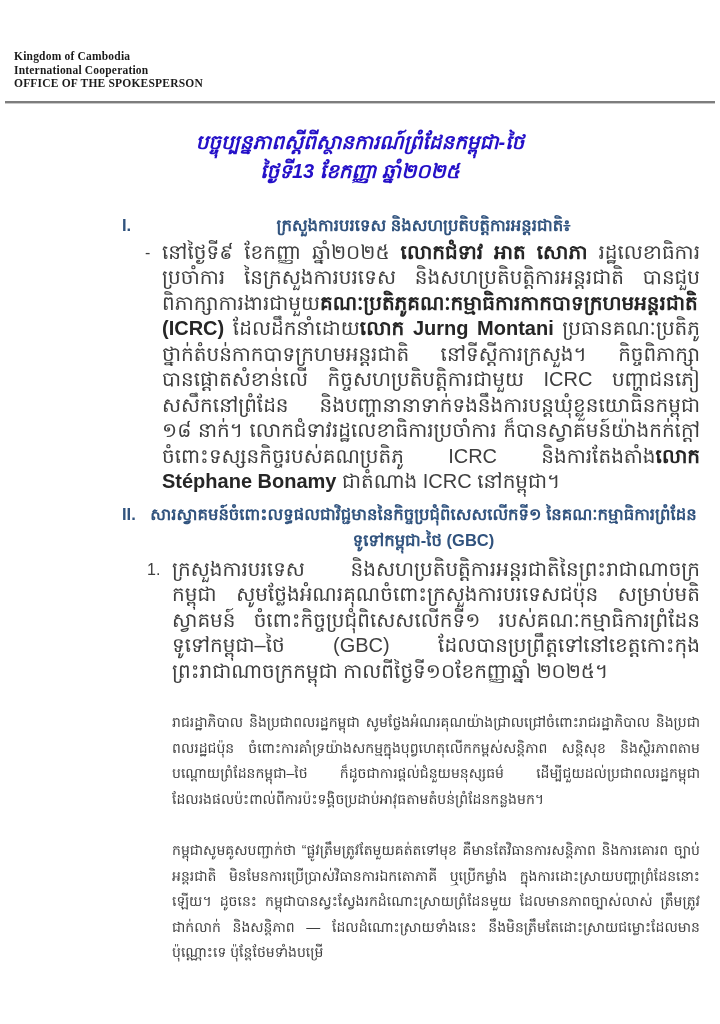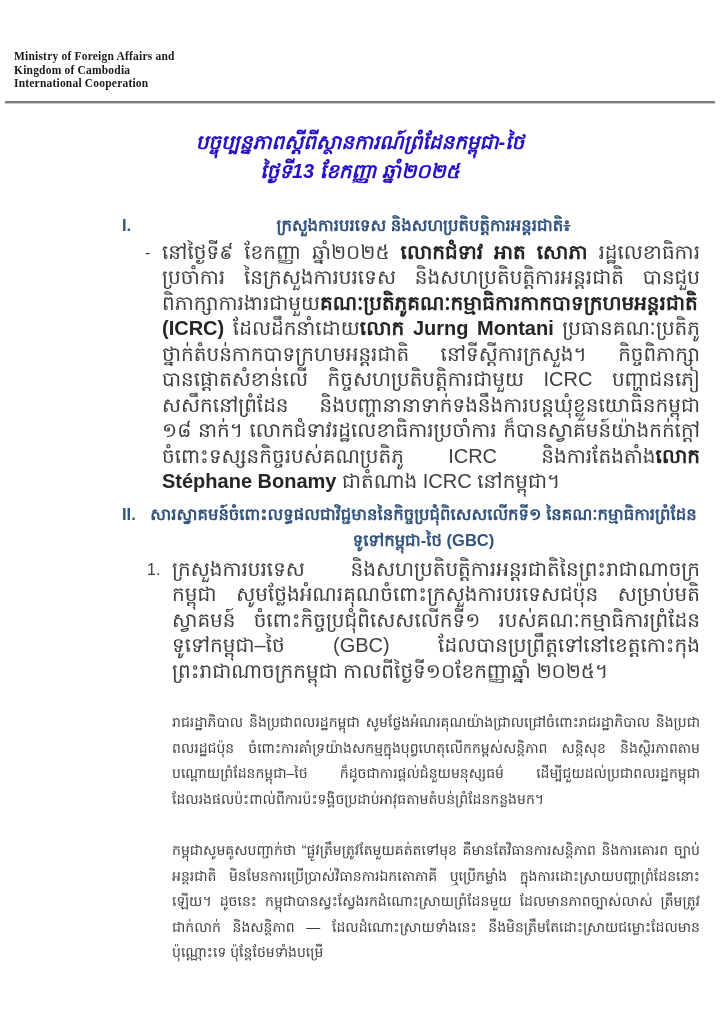--- a/index.html
+++ b/index.html
@@ -96,23 +96,23 @@
   }
   .b {
     font-weight: bold;
     color: #262626;
   }
 </style>
 </head>
 <body>
 
 <div class="letterhead">
-  <div>Ministry of Foreign Affairs and</div>
   <div>Kingdom of Cambodia</div>
   <div>International Cooperation</div>
+  <div>OFFICE OF THE SPOKESPERSON</div>
 </div>
 
 <div class="rule"></div>
 
 <div class="doc-title">
   <div>បច្ចុប្បន្នភាពស្តីពីស្ថានការណ៍ព្រំដែនកម្ពុជា-ថៃ</div>
   <div>ថ្ងៃទី13 ខែកញ្ញា ឆ្នាំ២០២៥</div>
 </div>
 
 <div class="content">

